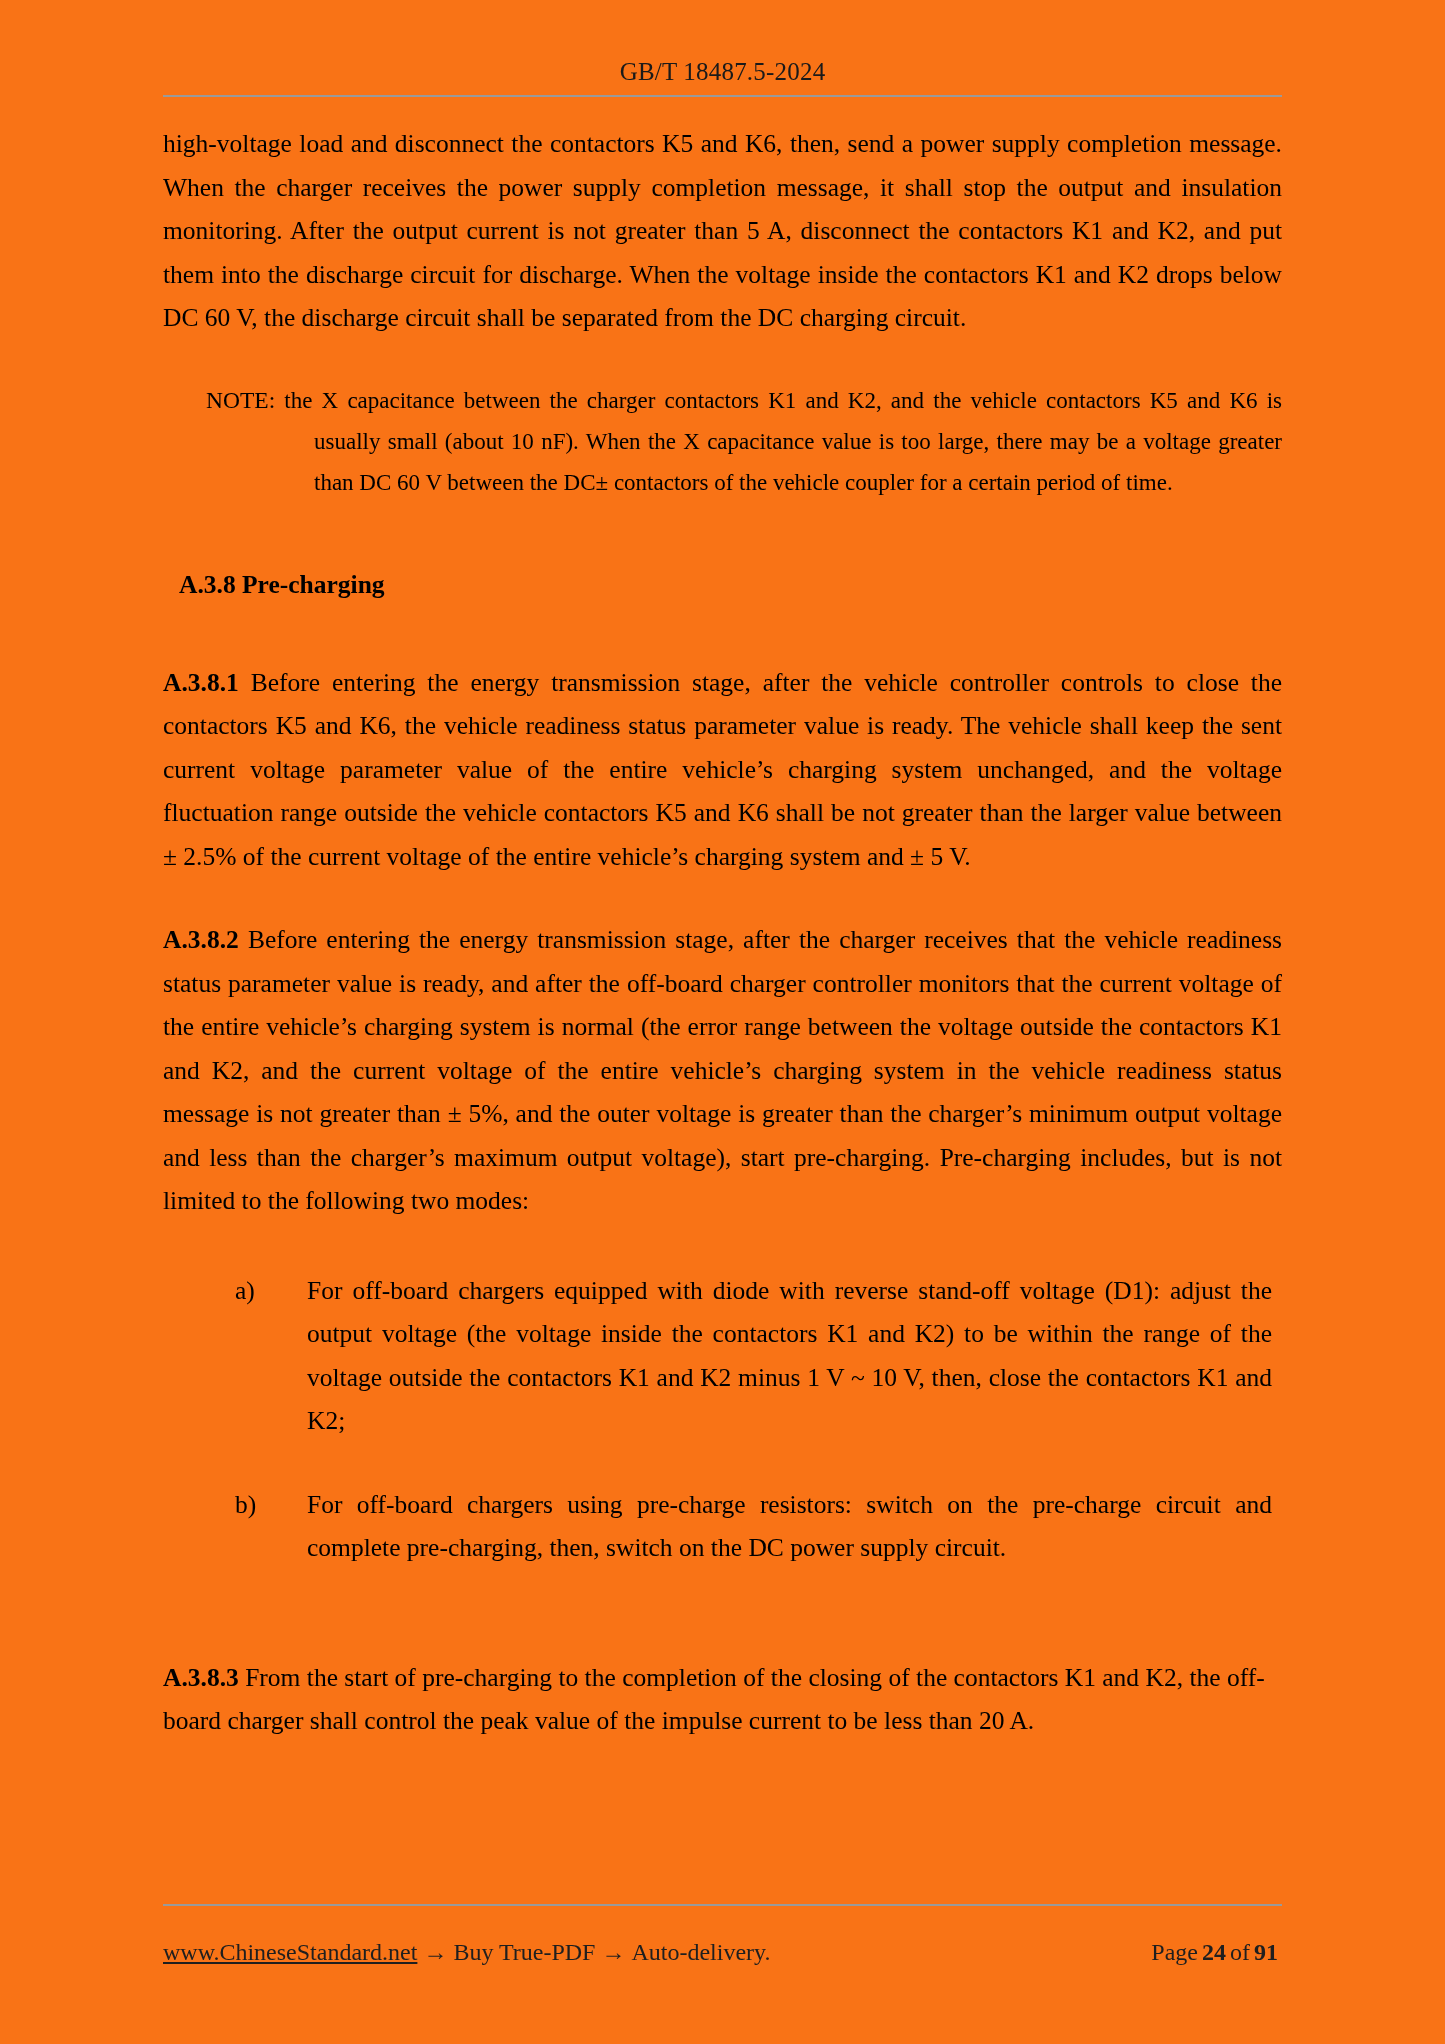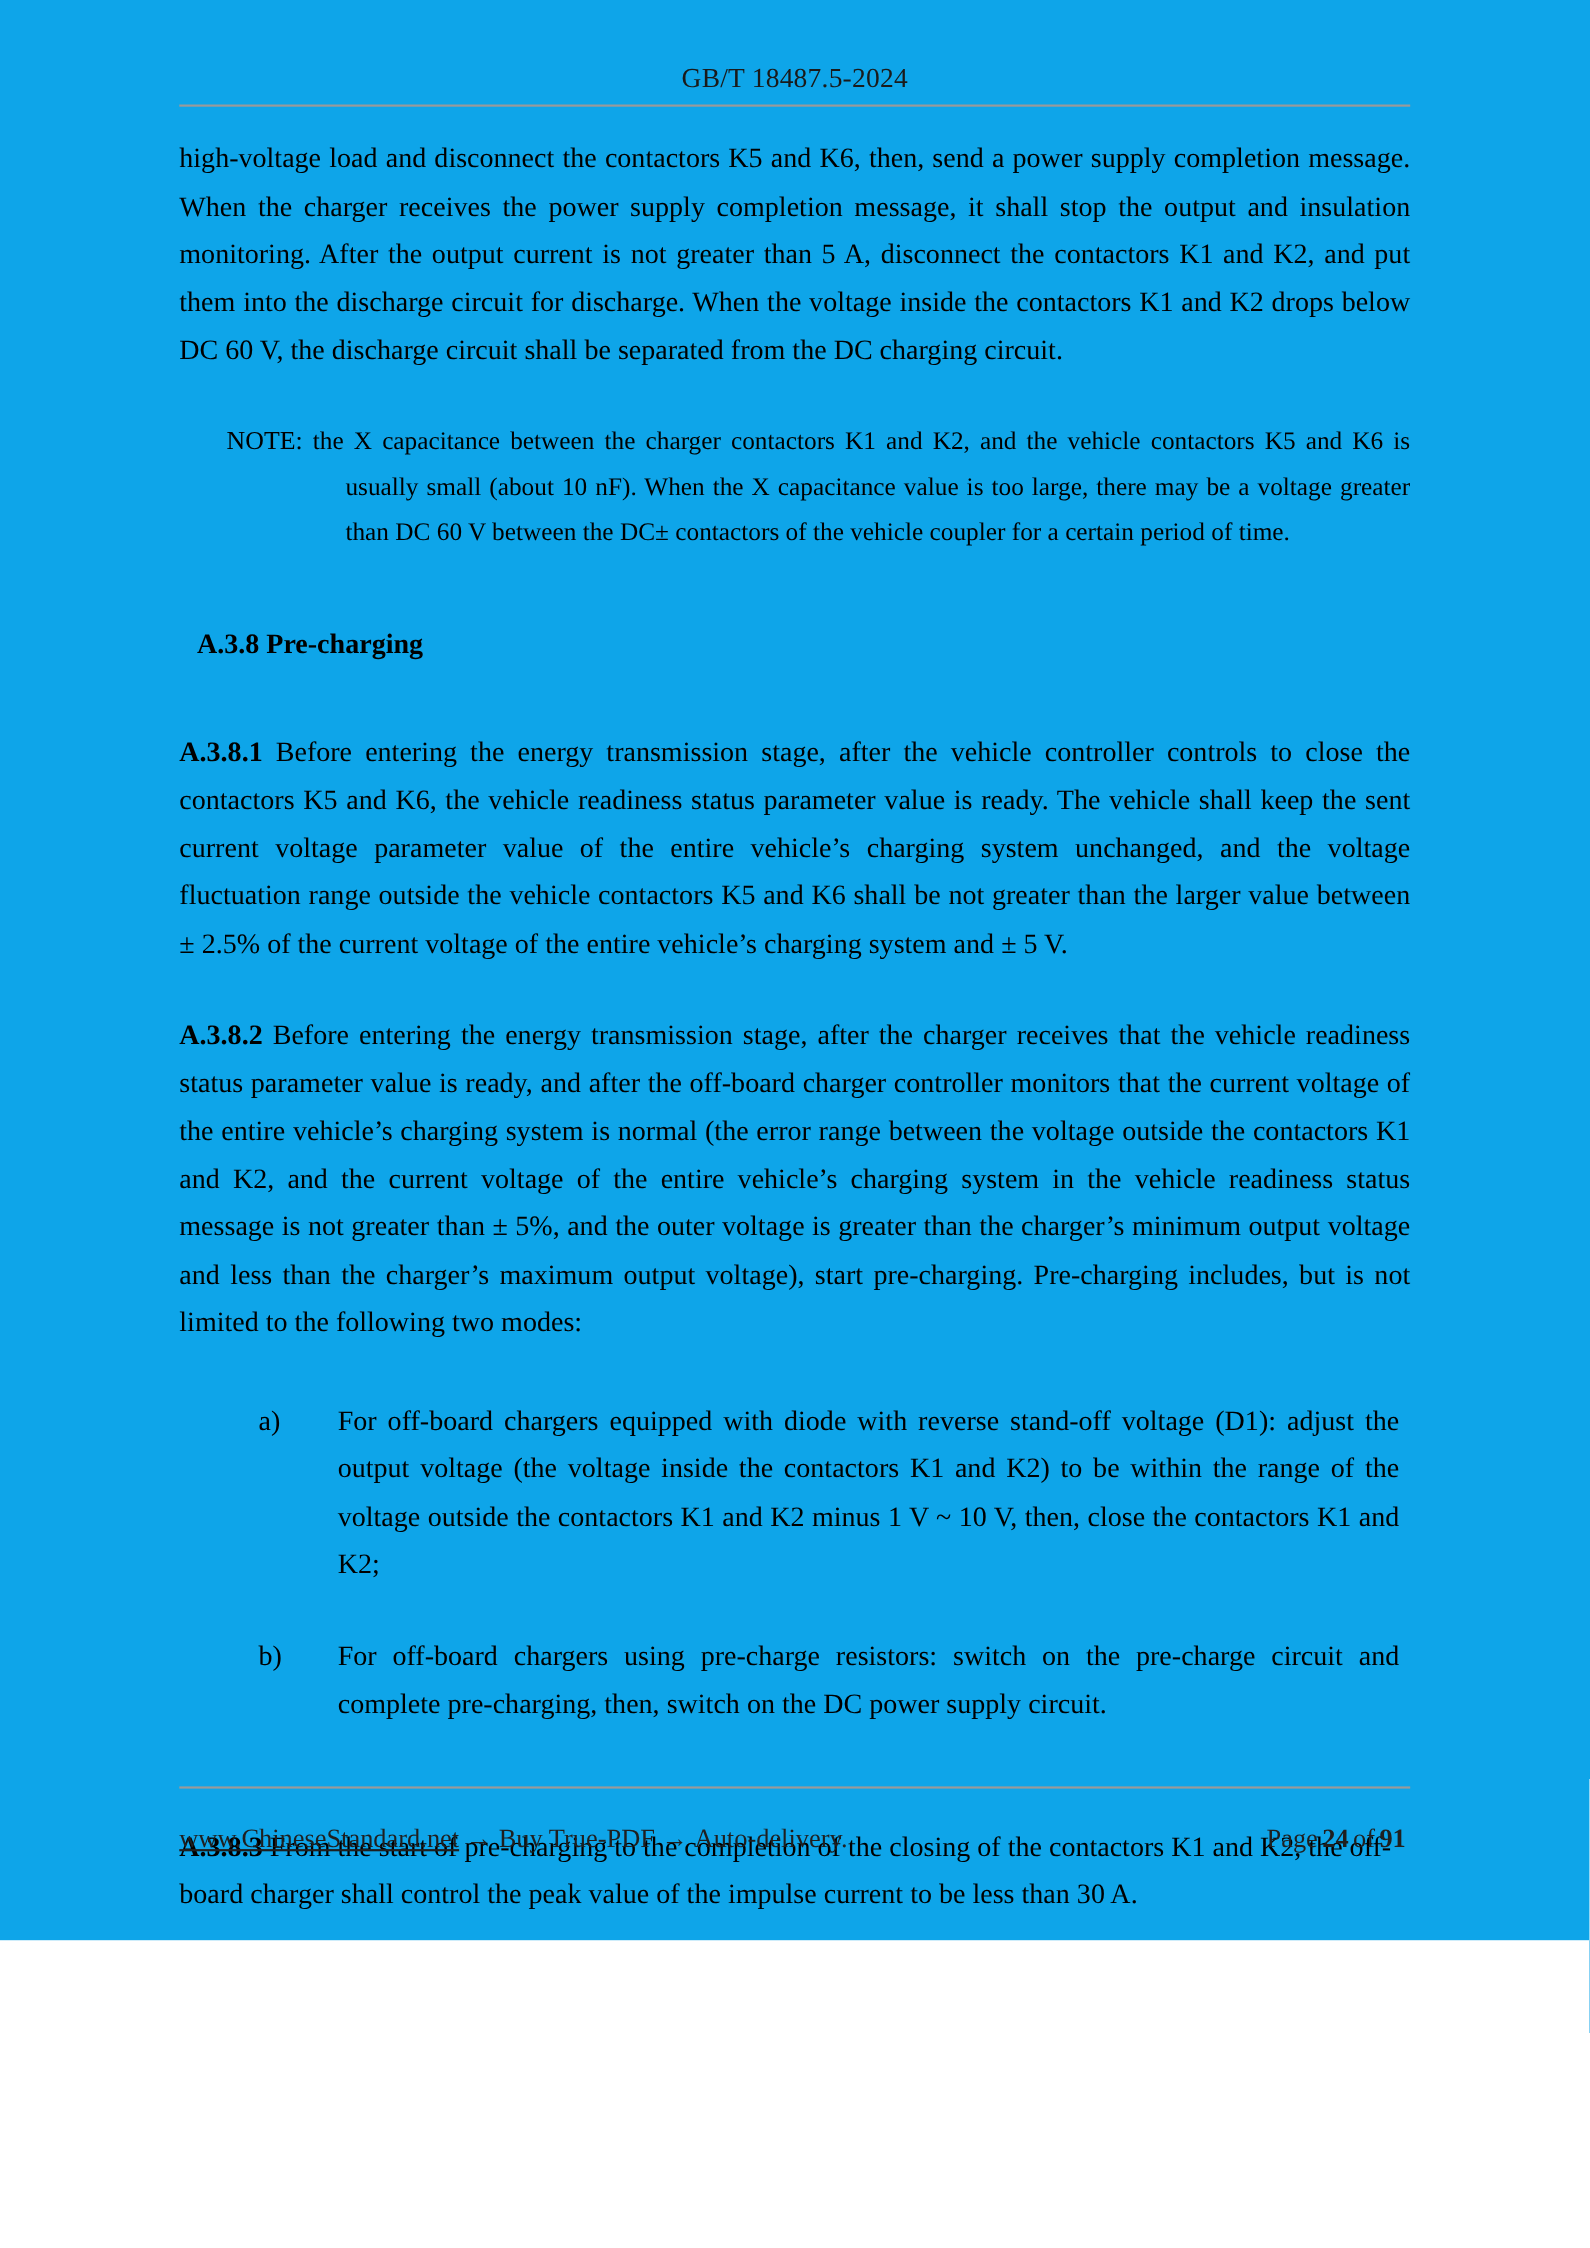--- a/index.html
+++ b/index.html
@@ -3,22 +3,22 @@
 <meta charset="utf-8">
 <style>
   html, body {
     margin: 0;
     padding: 0;
     background: #ffffff;
   }
   .page {
     position: relative;
     width: 1445px;
-    height: 1764px;
-    background: #0ea5e9;
+    height: 2044px;
+    background: #f97316;
     font-family: "Liberation Serif", "DejaVu Serif", serif;
     color: #000000;
     box-sizing: border-box;
     overflow: hidden;
   }
   
   .running-head {
     position: absolute;
     top: 58px;
     left: 0;
@@ -185,21 +185,21 @@
         <span class="marker">b)</span>
         <span>For off-board chargers using pre-charge resistors: switch on the pre-charge circuit and complete pre-charging, then, switch on the DC power supply circuit.</span>
       </li>
     </ul>
 
     <div class="gap-md"></div>
 
 
     <div class="gap-lg"></div>
 
-    <p class="body last-left"><span class="num">A.3.8.3</span><span> From the start of pre-charging to the completion of the closing of the contactors K1 and K2, the off-board charger shall control the peak value of the impulse current to be less than 30 A.</span></p>
+    <p class="body last-left"><span class="num">A.3.8.3</span><span> From the start of pre-charging to the completion of the closing of the contactors K1 and K2, the off-board charger shall control the peak value of the impulse current to be less than 20 A.</span></p>
 
     <div class="gap-md"></div>
 
 
   </div>
 
   <div class="footer-rule"></div>
 
   <div class="footer">
     <div class="footer-left">

